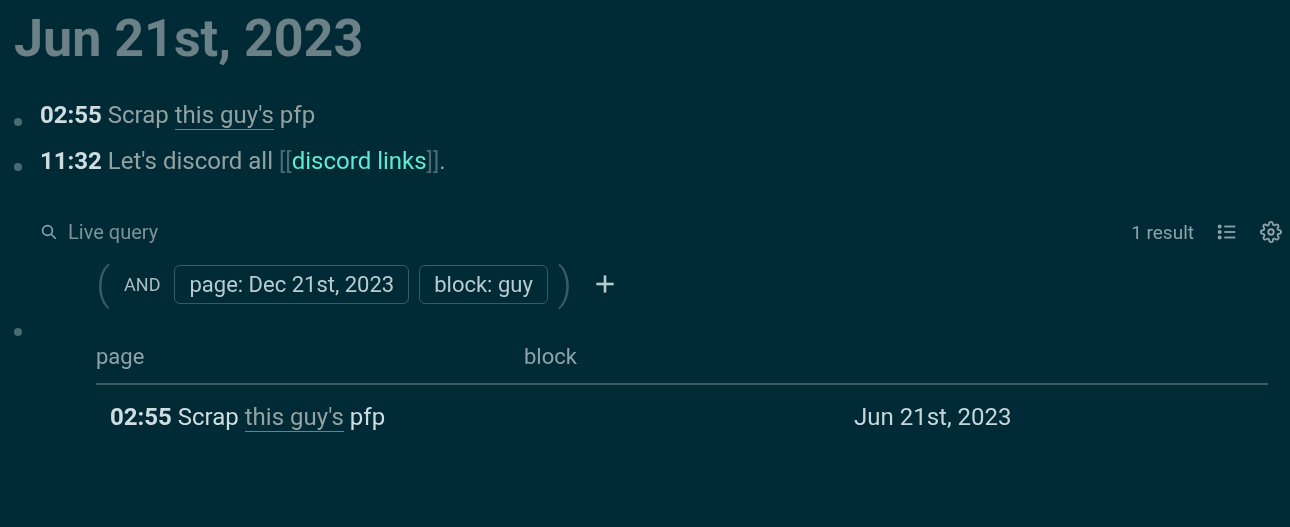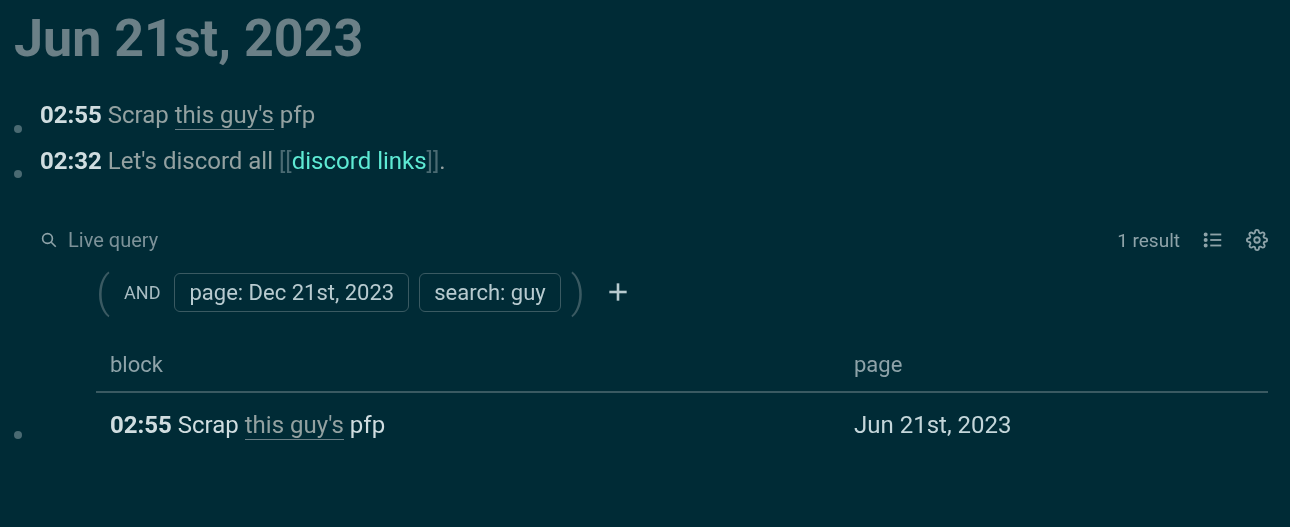--- a/index.html
+++ b/index.html
@@ -16,21 +16,21 @@
     font-size: 52px;
     font-weight: 700;
     color: #6b8087;
     padding: 8px 14px 30px 14px;
   }
   .block-list {
     padding-left: 14px;
   }
   .block-row {
     display: flex;
-    align-items: flex-end;
+    align-items: center;
     gap: 18px;
     margin-bottom: 12px;
   }
   .bullet {
     width: 8px;
     height: 8px;
     border-radius: 50%;
     background: #4a6a72;
     margin-top: 12px;
     flex-shrink: 0;
@@ -64,21 +64,21 @@
     flex: 1;
   }
   .query-label {
     font-size: 20px;
     color: #7c9299;
   }
   .query-right {
     display: flex;
     align-items: center;
     gap: 22px;
-    padding-right: 22px;
+    padding-right: 8px;
   }
   .result-count {
     font-size: 19px;
     color: #8ea3a9;
   }
   .icon-btn {
     width: 22px;
     height: 22px;
     color: #8ea3a9;
     cursor: pointer;
@@ -165,27 +165,27 @@
   <div class="block-row">
     <div class="bullet"></div>
     <div class="block-content">
       <span class="time">02:55</span><span class="muted"> Scrap </span><span class="link">this guy's</span><span class="muted"> pfp</span>
     </div>
   </div>
 
   <div class="block-row">
     <div class="bullet"></div>
     <div class="block-content">
-      <span class="time">02:32</span><span class="muted"> Let's discord all </span><span class="bracket">[[</span><span class="page-ref">discord links</span><span class="bracket">]]</span><span class="muted">.</span>
+      <span class="time">11:32</span><span class="muted"> Let's discord all </span><span class="bracket">[[</span><span class="page-ref">discord links</span><span class="bracket">]]</span><span class="muted">.</span>
     </div>
   </div>
 
   <div class="block-row query-block">
     <div class="bullet"></div>
-    <div style="flex:1;margin-top:8px;">
+    <div style="flex:1;">
       <div class="query-header">
         <div class="query-header-left">
           <span class="search-icon">
             <svg viewBox="0 0 24 24" fill="none" stroke="currentColor" stroke-width="2.2">
                 <circle cx="10" cy="10" r="6.5"></circle>
                 <line x1="15" y1="15" x2="21" y2="21"></line>
               </svg>
           </span>
           <span class="query-label">Live query</span>
         </div>
@@ -207,34 +207,34 @@
                 <path d="M19.4 15a1.65 1.65 0 0 0 .33 1.82l.06.06a2 2 0 1 1-2.83 2.83l-.06-.06a1.65 1.65 0 0 0-1.82-.33 1.65 1.65 0 0 0-1 1.51V21a2 2 0 0 1-4 0v-.09a1.65 1.65 0 0 0-1-1.51 1.65 1.65 0 0 0-1.82.33l-.06.06a2 2 0 1 1-2.83-2.83l.06-.06a1.65 1.65 0 0 0 .33-1.82 1.65 1.65 0 0 0-1.51-1H3a2 2 0 0 1 0-4h.09a1.65 1.65 0 0 0 1.51-1 1.65 1.65 0 0 0-.33-1.82l-.06-.06a2 2 0 1 1 2.83-2.83l.06.06a1.65 1.65 0 0 0 1.82.33h0a1.65 1.65 0 0 0 1-1.51V3a2 2 0 0 1 4 0v.09a1.65 1.65 0 0 0 1 1.51h0a1.65 1.65 0 0 0 1.82-.33l.06-.06a2 2 0 1 1 2.83 2.83l-.06.06a1.65 1.65 0 0 0-.33 1.82v0a1.65 1.65 0 0 0 1.51 1H21a2 2 0 0 1 0 4h-.09a1.65 1.65 0 0 0-1.51 1z"></path>
               </svg>
           </span>
         </div>
       </div>
 
       <div class="filter-row">
         <span class="paren">(</span>
         <span class="and-label">AND</span>
         <span class="chip">page: Dec 21st, 2023</span>
-        <span class="chip">search: guy</span>
+        <span class="chip">block: guy</span>
         <span class="paren">)</span>
         <span class="add-btn">
           <svg viewBox="0 0 24 24" fill="none" stroke="currentColor" stroke-width="2.4">
               <line x1="12" y1="4" x2="12" y2="20"></line>
               <line x1="4" y1="12" x2="20" y2="12"></line>
             </svg>
         </span>
       </div>
 
       <div class="results-table">
         <div class="table-header">
+          <div class="th col-page">page</div>
           <div class="th col-block">block</div>
-          <div class="th col-page">page</div>
         </div>
         <div class="table-row">
           <div class="td-block">
             <span class="time">02:55</span><span> Scrap </span><span class="link">this guy's</span><span> pfp</span>
           </div>
           <div class="td-page">Jun 21st, 2023</div>
         </div>
       </div>
 
     </div>

